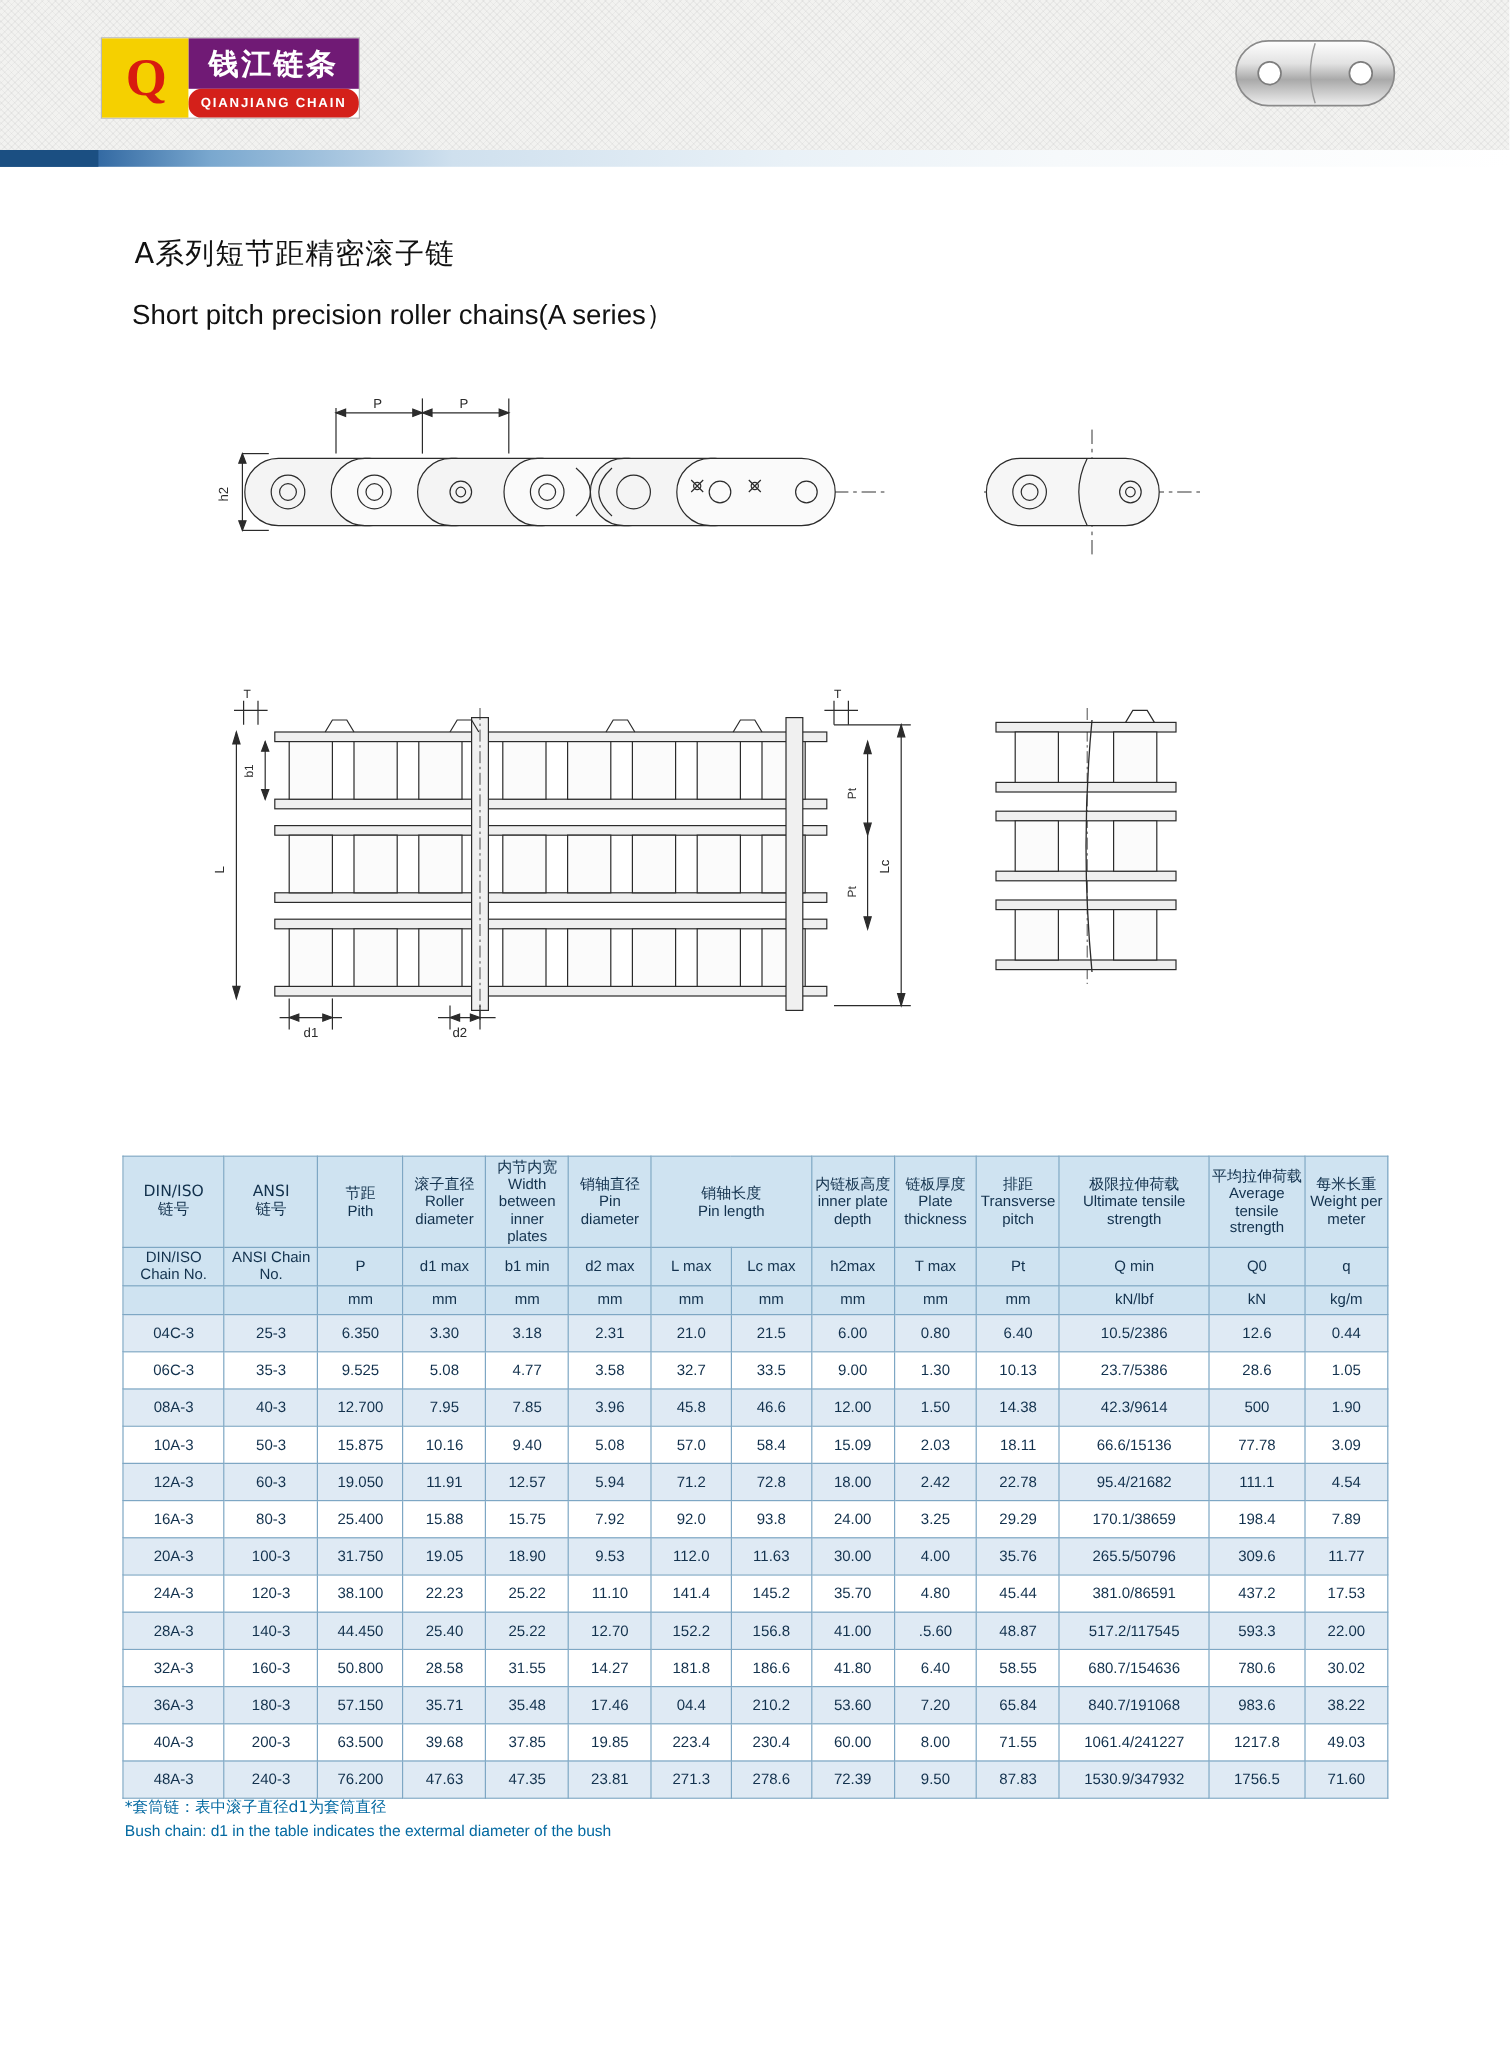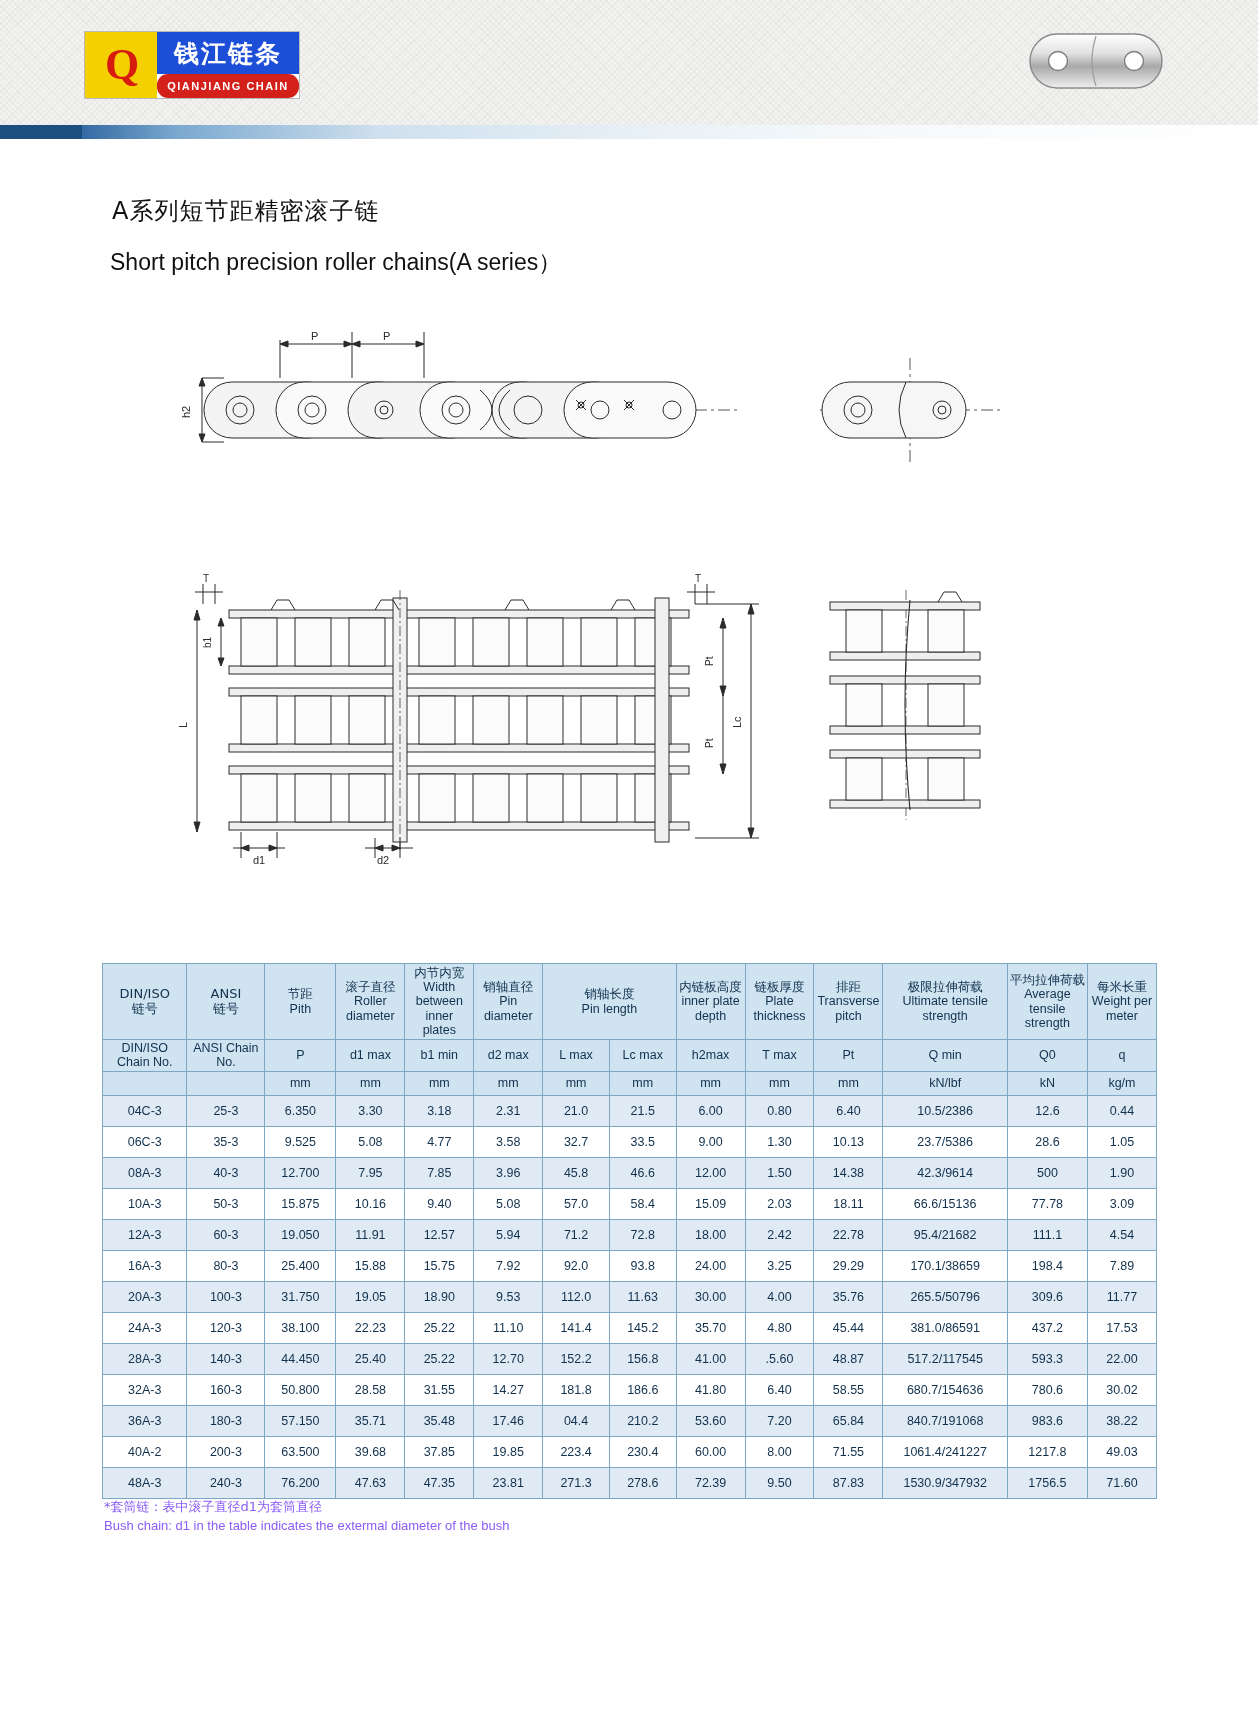--- a/index.html
+++ b/index.html
@@ -64,21 +64,21 @@
     line-height: 1;
     letter-spacing: -2px;
   }
   .logo-text {
     flex: 1;
     display: flex;
     flex-direction: column;
   }
   .logo-cn {
     flex: 1;
-    background: #1d4ed8;
+    background: #701a75;
     color: #ffffff;
     font-size: 25px;
     font-weight: bold;
     letter-spacing: 2px;
     display: flex;
     align-items: center;
     justify-content: center;
     font-family: "DejaVu Sans", sans-serif;
   }
   .logo-en {
@@ -168,21 +168,21 @@
   .hdr-main { height: 76px; }
   .hdr-sym { height: 24px; }
   .hdr-unit { height: 24px; }
   .two-line { line-height: 1.15; }
 
   .footnote {
     position: absolute;
     left: 104px;
     top: 1498px;
     font-size: 13px;
-    color: #8b5cf6;
+    color: #0369a1;
     line-height: 1.45;
     font-family: "DejaVu Sans", sans-serif;
   }
   .footnote .en { font-family: "Liberation Sans", sans-serif; text-align: right; }
 </style>
 </head>
 <body>
 
 <div class="header">
   <div class="logo-box">
@@ -682,21 +682,21 @@
         <td>04.4</td>
         <td>210.2</td>
         <td>53.60</td>
         <td>7.20</td>
         <td>65.84</td>
         <td>840.7/191068</td>
         <td>983.6</td>
         <td>38.22</td>
       </tr>
       <tr>
-        <td class="idcol">40A-2</td>
+        <td class="idcol">40A-3</td>
         <td>200-3</td>
         <td>63.500</td>
         <td>39.68</td>
         <td>37.85</td>
         <td>19.85</td>
         <td>223.4</td>
         <td>230.4</td>
         <td>60.00</td>
         <td>8.00</td>
         <td>71.55</td>

